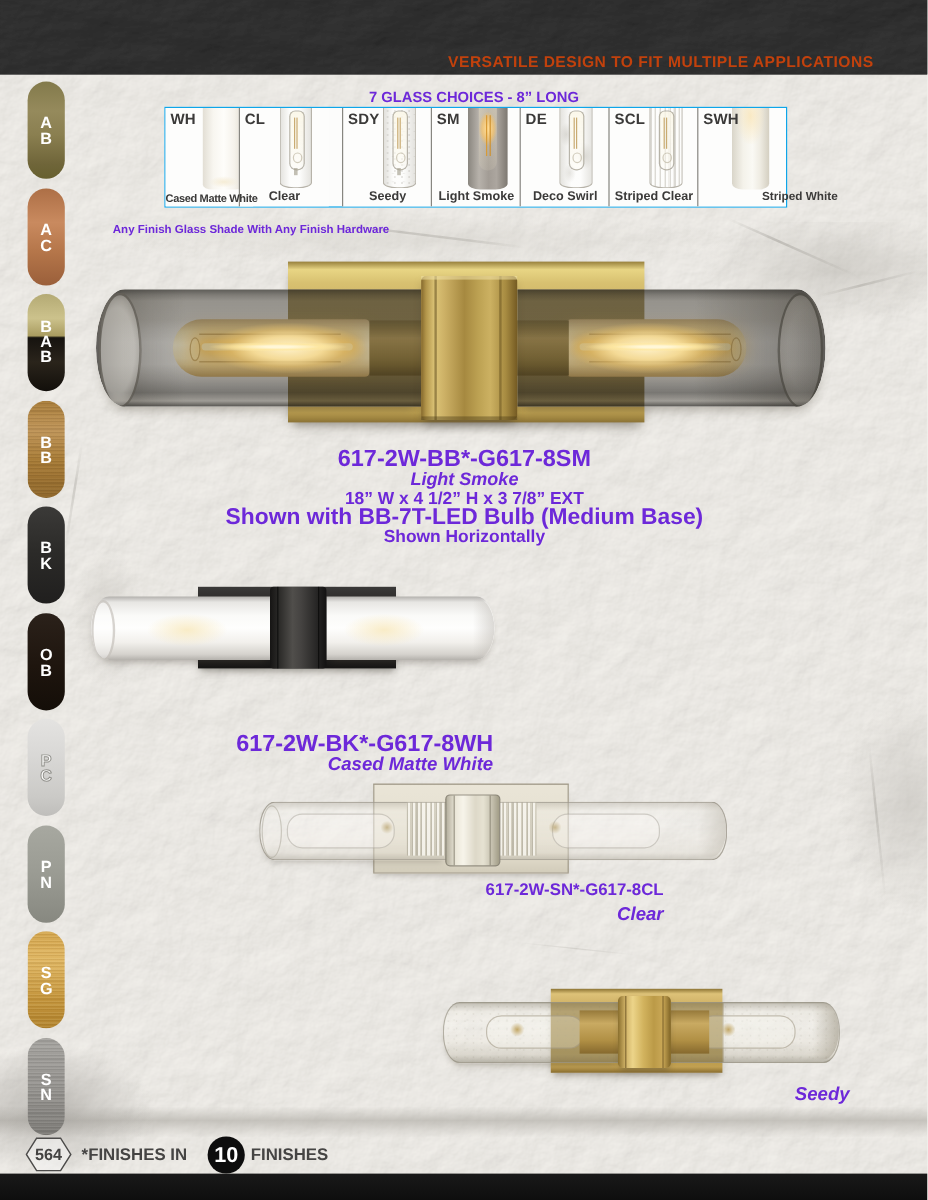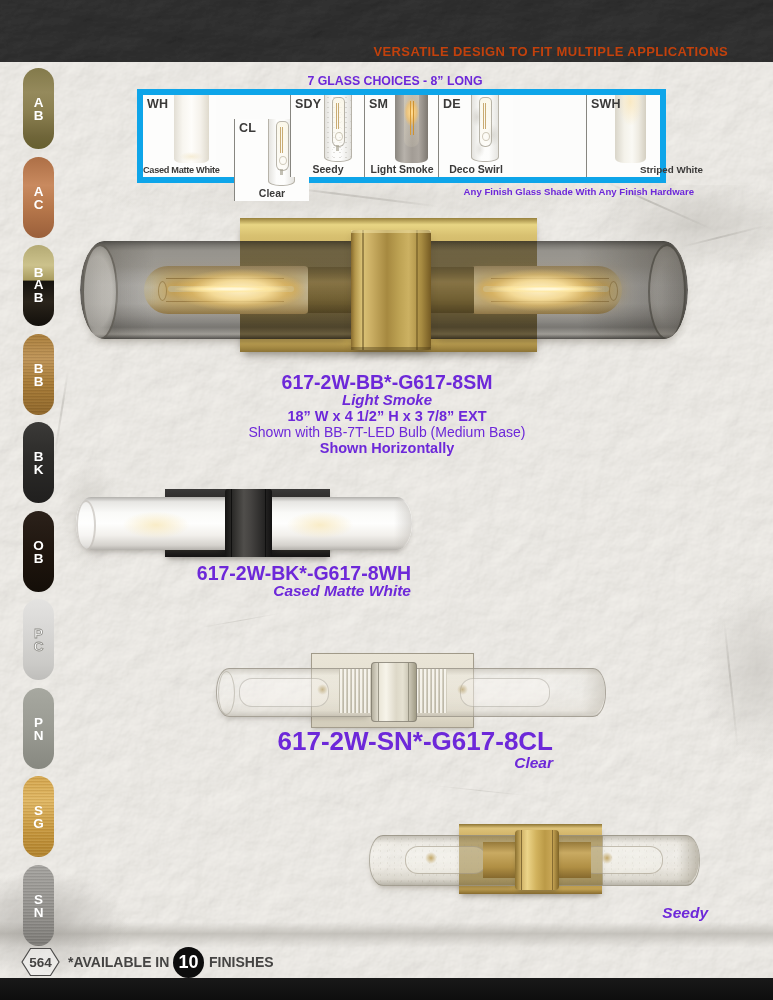--- a/index.html
+++ b/index.html
@@ -59,31 +59,31 @@
       <rect x="0" y="0" width="773" height="62" filter="url(#dark)"></rect>
       <rect x="0" y="0" width="773" height="62" fill="rgba(18,18,18,0.35)"></rect>
     </svg>
   </div>
 
 
   <div class="abs" style="left:0;top:44px;width:728px;text-align:right;font-weight:bold;font-size:13px;letter-spacing:0.4px;color:#c2410c;">VERSATILE DESIGN TO FIT MULTIPLE APPLICATIONS</div>
 
   <div class="abs txt" style="left:95px;top:74px;width:600px;text-align:center;font-weight:bold;font-size:12.3px;letter-spacing:0px;">7 GLASS CHOICES - 8” LONG</div>
 
-  <div class="abs" style="left:137px;top:89px;width:517px;height:82px;border:6px solid #0ea5e9;background:#fcfcfb;">
+  <div class="abs" style="left:137px;top:89px;width:517px;height:82px;border:1px solid #0ea5e9;background:#fcfcfb;">
 
     <div class="cell" style="left:0;width:73px;border-left:none;">
       <div class="cyl" style="left:31px;width:35px;height:68px;background:linear-gradient(90deg,#e2ded4,#f8f6f0 25%,#fefdfa 50%,#f5f2eb 75%,#dfdacd);border-radius:0 0 8px 8px/0 0 4px 4px;">
         <div style="position:absolute;left:0;bottom:0;width:100%;height:16px;background:radial-gradient(ellipse 15px 6px at 50% 60%,rgba(240,226,190,.6),rgba(240,226,190,0) 80%);"></div>
       </div>
       <div class="glab">WH</div>
       <div class="gcap" style="font-size:9.2px;letter-spacing:-0.3px;">Cased Matte White</div>
     </div>
 
-    <div class="cell" style="left:91px;width:74px;margin-top:24px;">
+    <div class="cell" style="left:61px;width:74px;">
       <div class="cyl" style="left:33px;width:25px;height:66px;border:1px solid #b7b3a9;border-top:none;border-radius:0 0 12px 12px/0 0 5px 5px;background:linear-gradient(90deg,rgba(193,190,181,.4),rgba(252,252,249,.18) 30%,rgba(252,252,249,.12) 62%,rgba(188,185,175,.38));">
         <div class="bulb" style="left:7px;background:linear-gradient(180deg,rgba(250,246,230,.85),rgba(253,251,244,.45));">
           <div class="fil" style="left:2.5px;"></div>
             <div class="fil" style="left:5px;"></div>
           <div style="position:absolute;left:1.5px;top:34px;width:6px;height:7px;border:1px solid rgba(165,155,130,.5);border-radius:50%;"></div>
         </div>
         <div style="position:absolute;left:10.5px;top:50px;width:3px;height:6px;background:rgba(170,165,150,.7);"></div>
       </div>
       <div class="glab">CL</div>
       <div class="gcap">Clear</div>
@@ -118,20 +118,31 @@
         <div class="bulb" style="left:7px;background:linear-gradient(180deg,rgba(250,246,230,.8),rgba(253,251,244,.4));">
           <div class="fil" style="left:2.5px;"></div>
             <div class="fil" style="left:5px;"></div>
           <div style="position:absolute;left:1.5px;top:34px;width:6px;height:7px;border:1px solid rgba(165,155,130,.5);border-radius:50%;"></div>
         </div>
       </div>
       <div class="glab">DE</div>
       <div class="gcap">Deco Swirl</div>
     </div>
 
+    <div class="cell" style="left:369px;width:74px;">
+      <div class="cyl" style="left:33px;width:26px;height:66px;border:1px solid #b7b3a9;border-top:none;border-radius:0 0 12px 12px/0 0 5px 5px;background:repeating-linear-gradient(90deg,rgba(178,174,163,.45) 0 1px,rgba(252,252,250,.2) 1px 3px,rgba(214,210,200,.35) 3px 4px);">
+        <div class="bulb" style="left:7px;background:linear-gradient(180deg,rgba(250,246,230,.8),rgba(253,251,244,.4));">
+          <div class="fil" style="left:2.5px;"></div>
+            <div class="fil" style="left:5px;"></div>
+          <div style="position:absolute;left:1.5px;top:34px;width:6px;height:7px;border:1px solid rgba(165,155,130,.5);border-radius:50%;"></div>
+        </div>
+      </div>
+      <div class="glab">SCL</div>
+      <div class="gcap">Striped Clear</div>
+    </div>
 
     <div class="cell" style="left:443px;width:73px;">
       <div class="cyl" style="left:28px;width:31px;height:68px;background:linear-gradient(90deg,#d9d5c9,#f4f2ea 30%,#faf9f4 55%,#efece3 75%,#d4cfc1);border-radius:0 0 9px 9px/0 0 5px 5px;">
         <div style="position:absolute;left:4px;top:0;width:23px;height:30px;background:radial-gradient(ellipse at 50% 22%,rgba(249,223,165,.6),rgba(249,225,170,0) 75%);"></div>
       </div>
       <div class="glab">SWH</div>
       <div class="gcap" style="font-size:9.8px;margin-left:48px;">Striped White</div>
     </div>
   </div>
 
@@ -179,21 +190,21 @@
   <div class="pill" style="top:776px;background:repeating-linear-gradient(0deg,rgba(120,80,10,.12) 0 1px,rgba(255,240,190,.1) 1px 2px,rgba(0,0,0,0) 2px 3px),linear-gradient(180deg,#d3a54e,#e0b765 30%,#c3943c 70%,#b0822e);">
       <span>S</span>
       <span>G</span>
     </div>
 
   <div class="pill" style="top:865px;background:repeating-linear-gradient(0deg,rgba(40,40,38,.09) 0 1px,rgba(255,255,252,.07) 1px 2px,rgba(0,0,0,0) 2px 3px),linear-gradient(180deg,#a5a39f,#94928e 55%,#7d7b77);">
       <span>S</span>
       <span>N</span>
     </div>
 
-  <div class="abs txt" style="left:94px;top:186px;width:600px;text-align:right;font-weight:bold;font-size:9.6px;">Any Finish Glass Shade With Any Finish Hardware</div>
+  <div class="abs txt" style="left:94px;top:186px;width:600px;text-align:left;font-weight:bold;font-size:9.6px;">Any Finish Glass Shade With Any Finish Hardware</div>
 
   <div class="abs" style="left:0;top:200px;width:773px;height:170px;">
 
     <div class="abs" style="left:240px;top:18px;width:297px;height:134px;background:linear-gradient(180deg,#97803c 0%,#e8d584 5%,#d8c171 13%,#c8ab5e 32%,#bb9e52 58%,#b0934a 80%,#bda050 94%,#8c7336 100%);box-shadow:0 6px 9px -3px rgba(70,62,48,.55);"></div>
 
     <div class="abs" style="left:80px;top:41px;width:271px;height:98px;border-radius:24px 0 0 24px/49px 0 0 49px;overflow:hidden;box-shadow:0 7px 10px -5px rgba(70,62,48,.4);">
       <div class="abs" style="left:0;top:0;width:100%;height:100%;background:linear-gradient(180deg,#e2e0db,#edebe7 45%,#dedcd7);"></div>
       <div class="abs" style="left:160px;top:0;width:111px;height:100%;background:linear-gradient(180deg,#97834a 0%,#8a7640 55%,#7d6a38 100%);"></div>
 
       <div class="abs" style="left:64px;top:25px;width:164px;height:48px;border-radius:24px 4px 4px 24px/24px 4px 4px 24px;background:linear-gradient(180deg,#cfb075 0%,#f3e5b7 22%,#fdf6da 45%,#f6e8bd 68%,#cfa95e 100%);"></div>
@@ -314,44 +325,44 @@
     <div class="abs" style="left:515px;top:15px;width:44px;height:60px;border-radius:4px;background:linear-gradient(90deg,#8a6f2e 0%,#cfb166 14%,#ecd489 28%,#d2b35e 48%,#bb9a47 68%,#caa857 85%,#7e6325 100%);box-shadow:0 3px 5px -2px rgba(80,70,50,.45);">
       <div class="abs" style="left:6px;top:0;width:1px;height:100%;background:rgba(80,60,20,.6);"></div>
       <div class="abs" style="left:37px;top:0;width:1px;height:100%;background:rgba(80,60,20,.55);"></div>
     </div>
   </div>
 
   <div class="abs txt" style="left:137px;top:373px;width:500px;text-align:center;">
     <div style="font-weight:bold;font-size:19.5px;line-height:19px;">617-2W-BB*-G617-8SM</div>
     <div style="font-style:italic;font-weight:bold;font-size:15px;line-height:16px;">Light Smoke</div>
     <div style="font-weight:bold;font-size:14.5px;line-height:16px;">18” W x 4 1/2” H x 3 7/8” EXT</div>
-    <div style="font-weight:normal;font-size:14px;line-height:16px;">Shown with BB-7T-LED Bulb (Medium Base)</div>
+    <div style="font-weight:bold;font-size:19px;line-height:16px;">Shown with BB-7T-LED Bulb (Medium Base)</div>
     <div style="font-weight:bold;font-size:14.5px;line-height:16px;">Shown Horizontally</div>
   </div>
 
   <div class="abs txt" style="left:111px;top:564px;width:300px;text-align:right;">
-    <div style="font-weight:bold;font-size:19.5px;line-height:18px;">617-2W-BK*-G617-8WH</div>
+    <div style="font-weight:bold;font-size:19.5px;line-height:18px;margin-top:47px;">617-2W-BK*-G617-8WH</div>
     <div style="font-style:italic;font-weight:bold;font-size:15.5px;line-height:17px;">Cased Matte White</div>
   </div>
 
   <div class="abs txt" style="left:253px;top:732px;width:300px;text-align:right;">
-    <div style="font-weight:bold;font-size:26px;line-height:18px;">617-2W-SN*-G617-8CL</div>
+    <div style="font-weight:bold;font-size:14px;line-height:18px;">617-2W-SN*-G617-8CL</div>
     <div style="font-style:italic;font-weight:bold;font-size:15.5px;line-height:17px;margin-top:4px;">Clear</div>
   </div>
 
   <div class="abs txt" style="left:408px;top:902px;width:300px;text-align:right;">
     <div style="font-style:italic;font-weight:bold;font-size:15.5px;line-height:17px;margin-top:2px;">Seedy</div>
   </div>
 
   <svg class="abs" style="left:21px;top:947px;" width="39" height="30">
     <polygon points="1,15 9.5,1.5 29.5,1.5 38,15 29.5,28.5 9.5,28.5" fill="rgba(255,255,255,0.45)" stroke="#4c4b4a" stroke-width="1.2"></polygon>
     <text x="19.5" y="19.8" text-anchor="middle" font-family="Liberation Sans,sans-serif" font-weight="bold" font-size="13.5" fill="#444342">564</text>
   </svg>
 
-  <div class="abs" style="left:68px;top:954px;font-weight:bold;font-size:14px;color:#454443;">*AVAILABLE IN</div>
+  <div class="abs" style="left:68px;top:954px;font-weight:bold;font-size:14px;color:#454443;">*FINISHES IN</div>
 
   <div class="abs" style="left:173px;top:947px;width:31px;height:31px;border-radius:50%;background:#0d0d0d;color:#fff;font-weight:bold;font-size:18px;line-height:31px;text-align:center;">10</div>
 
   <div class="abs" style="left:209px;top:954px;font-weight:bold;font-size:14px;color:#454443;">FINISHES</div>
 
 
   <div class="abs" style="left:0;top:978px;width:773px;height:22px;background:linear-gradient(180deg,#191919,#0e0e0e);"></div>
 
 </div>
 

